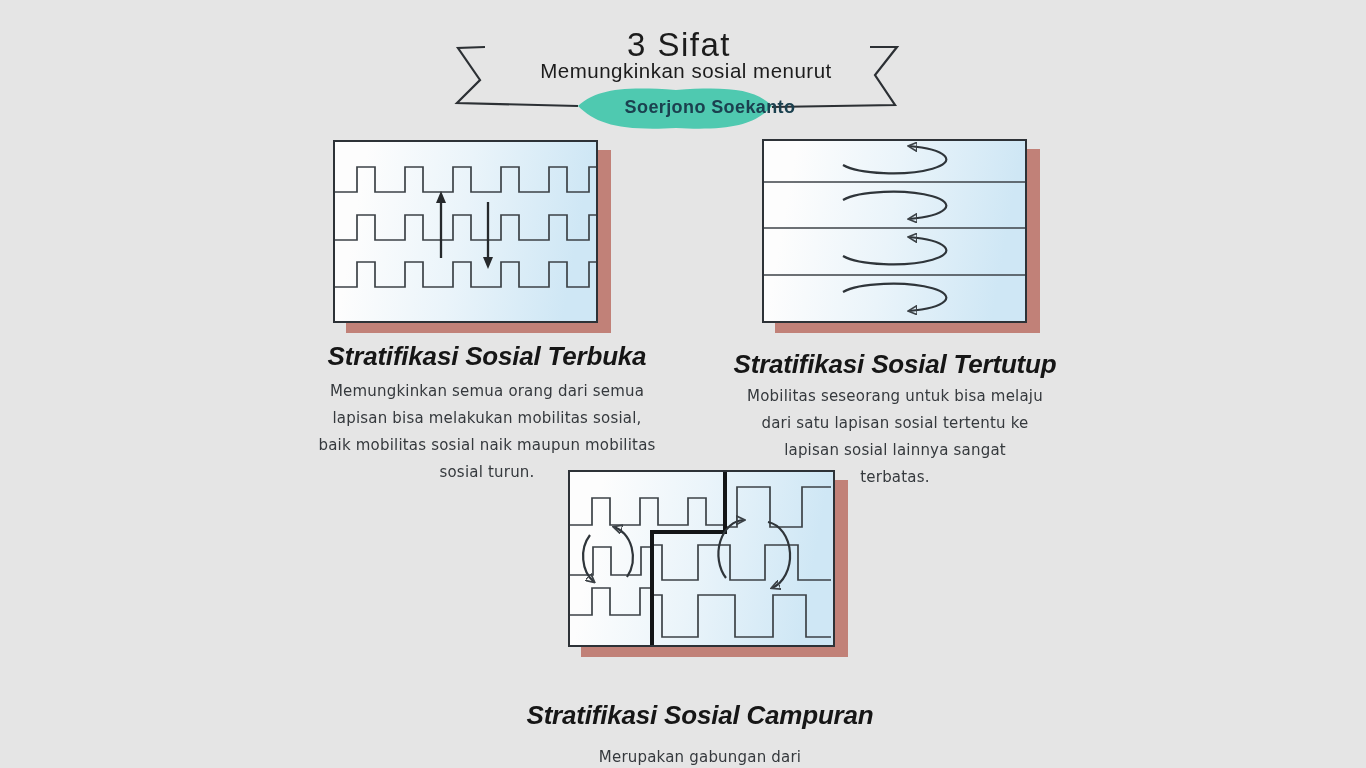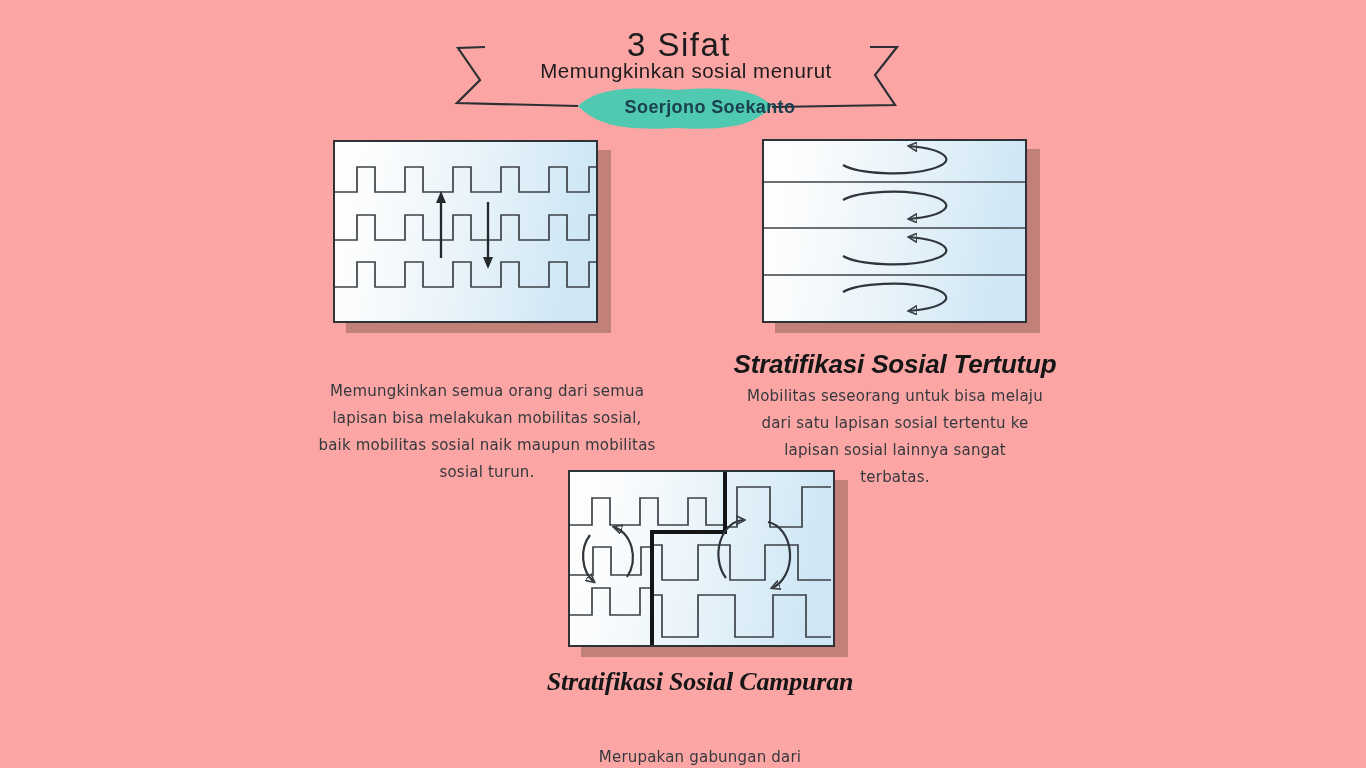--- a/index.html
+++ b/index.html
@@ -1,16 +1,16 @@
 <!DOCTYPE html>
 <html><head>
 <meta charset="utf-8">
 <style>
   html,body{margin:0;padding:0;background:#ffffff;}
-  #canvas{position:relative;width:1366px;height:768px;background:#fca5a5;overflow:hidden;
+  #canvas{position:relative;width:1366px;height:768px;background:#e5e5e5;overflow:hidden;
           font-family:"Liberation Sans",sans-serif;color:#1e2226;}
 
   
   .ribbon-svg{position:absolute;left:448px;top:38px;width:460px;height:100px;}
   .page-title{position:absolute;left:679px;top:26px;transform:translateX(-50%);
               font-size:33px;font-weight:500;letter-spacing:1.5px;color:#1c1c1c;white-space:nowrap;}
   .page-subtitle{position:absolute;left:686px;top:59px;transform:translateX(-50%);
               font-size:20.5px;font-weight:400;letter-spacing:.5px;color:#1c1c1c;white-space:nowrap;}
   .badge-label{position:absolute;left:678px;top:97px;transform:translateX(-50%);
               font-size:18px;font-weight:700;letter-spacing:.4px;color:#1b404f;white-space:nowrap;margin-left:32px;}
@@ -33,21 +33,21 @@
   .sec-title{position:absolute;transform:translateX(-50%);white-space:nowrap;
              font-family:"Liberation Sans",sans-serif;font-style:italic;font-weight:700;
              font-size:26px;letter-spacing:-.2px;color:#161616;}
   .sec-desc{position:absolute;transform:translateX(-50%);white-space:pre-line;text-align:center;
             font-family:"DejaVu Sans",sans-serif;font-size:15px;line-height:27px;
             letter-spacing:.2px;color:#35393d;}
   #title-terbuka{left:487px;top:341px;}
   #desc-terbuka{left:487px;top:378px;}
   #title-tertutup{left:895px;top:349px;}
   #desc-tertutup{left:895px;top:383px;}
-  #title-campuran{left:700px;top:667px;font-family:Liberation Serif, serif;}
+  #title-campuran{left:700px;top:700px;}
   #desc-campuran{left:700px;top:704px;margin-top:40px;}
 </style>
 </head>
 <body>
 
 <div id="canvas" style="--accent_teal: #4fc9b0; --shadow_rose: #c18178; --diagram_blue: #cfe7f5; --ink: #1c1c1c; --badge_text: #1b404f;">
 
   <svg class="ribbon-svg" viewBox="0 0 460 100">
     <polyline points="37,9 10,10 32,42 9,65 130,68" fill="none" stroke="#2c3034" stroke-width="2.2"></polyline>
     <polyline points="422,9 449,9 427,37 447,67 324,69" fill="none" stroke="#2c3034" stroke-width="2.2"></polyline>
@@ -115,20 +115,21 @@
     <g>
       <path class="cycle" d="M22,65 A25,31 0 0 0 26,112" marker-end="url(#ah-b)"></path>
       <path class="cycle" d="M59,107 A25,31 0 0 0 46,57" marker-end="url(#ah-b)"></path>
     </g>
     <g>
       <path class="cycle" d="M158,108 A26,34 0 0 1 176,50" marker-end="url(#ah-b)"></path>
       <path class="cycle" d="M200,52 A26,34 0 0 1 204,118" marker-end="url(#ah-b)"></path>
     </g>
   </svg>
 
+  <div id="title-terbuka" class="sec-title">Stratifikasi Sosial Terbuka</div>
   <div id="desc-terbuka" class="sec-desc">Memungkinkan semua orang dari semua
 lapisan bisa melakukan mobilitas sosial,
 baik mobilitas sosial naik maupun mobilitas
 sosial turun.</div>
 
   <div id="title-tertutup" class="sec-title">Stratifikasi Sosial Tertutup</div>
   <div id="desc-tertutup" class="sec-desc">Mobilitas seseorang untuk bisa melaju
 dari satu lapisan sosial tertentu ke
 lapisan sosial lainnya sangat
 terbatas.</div>

